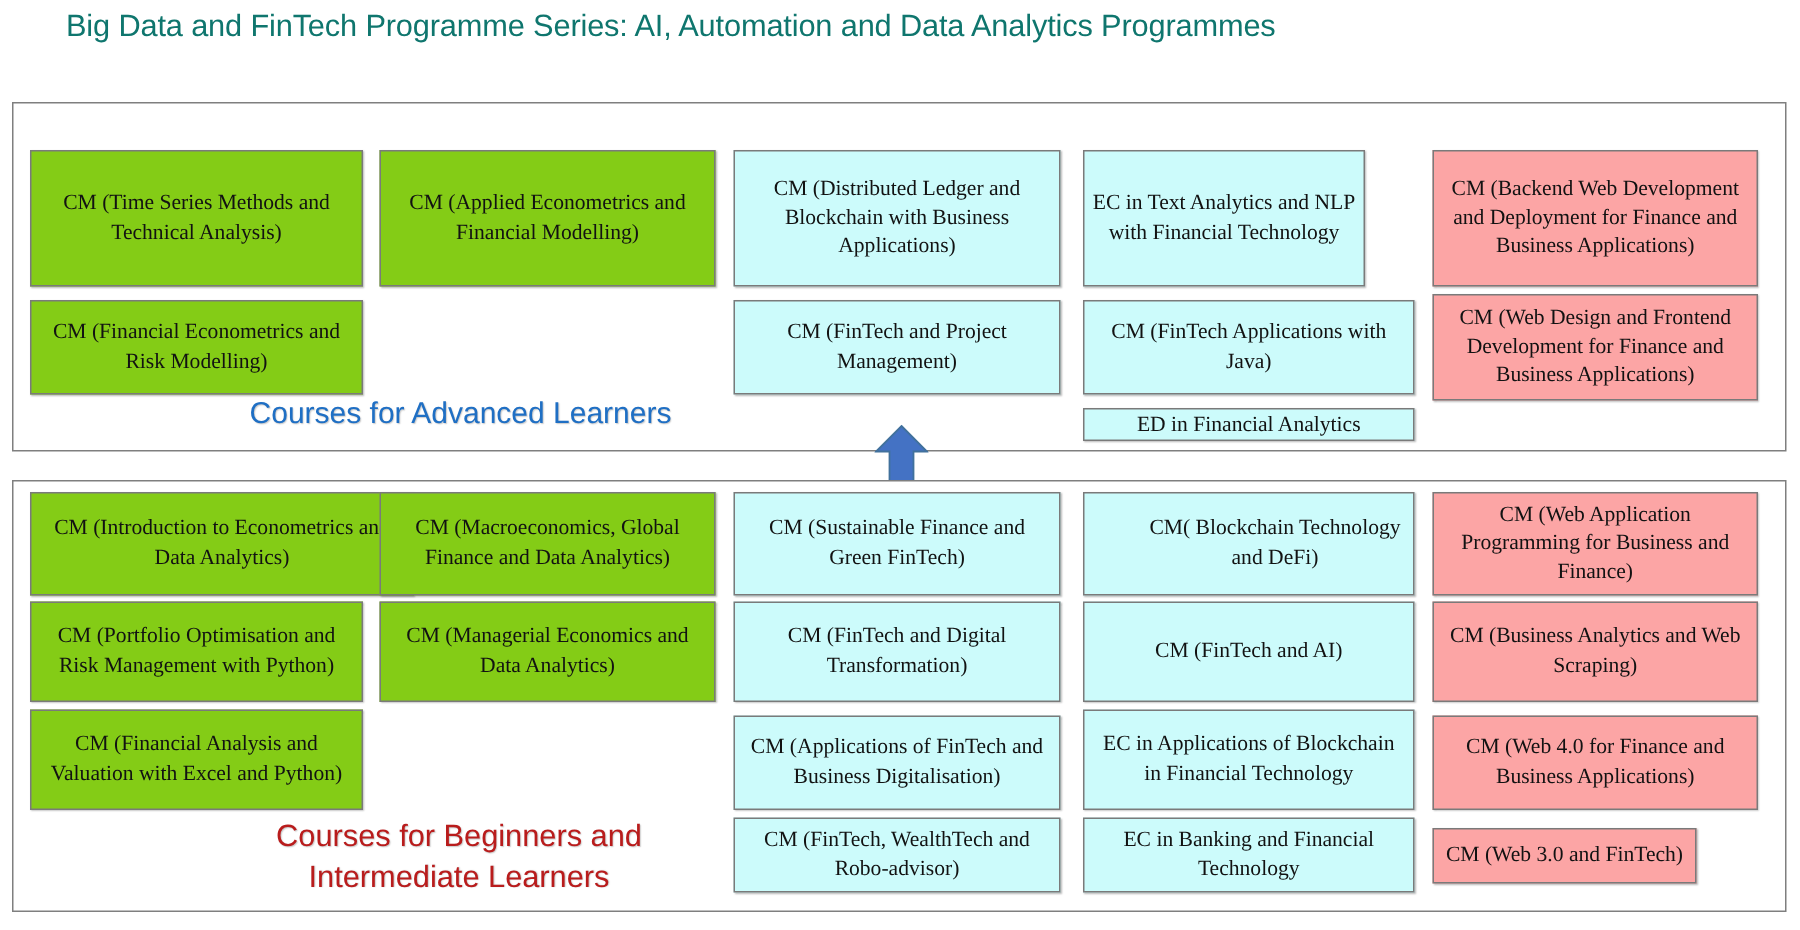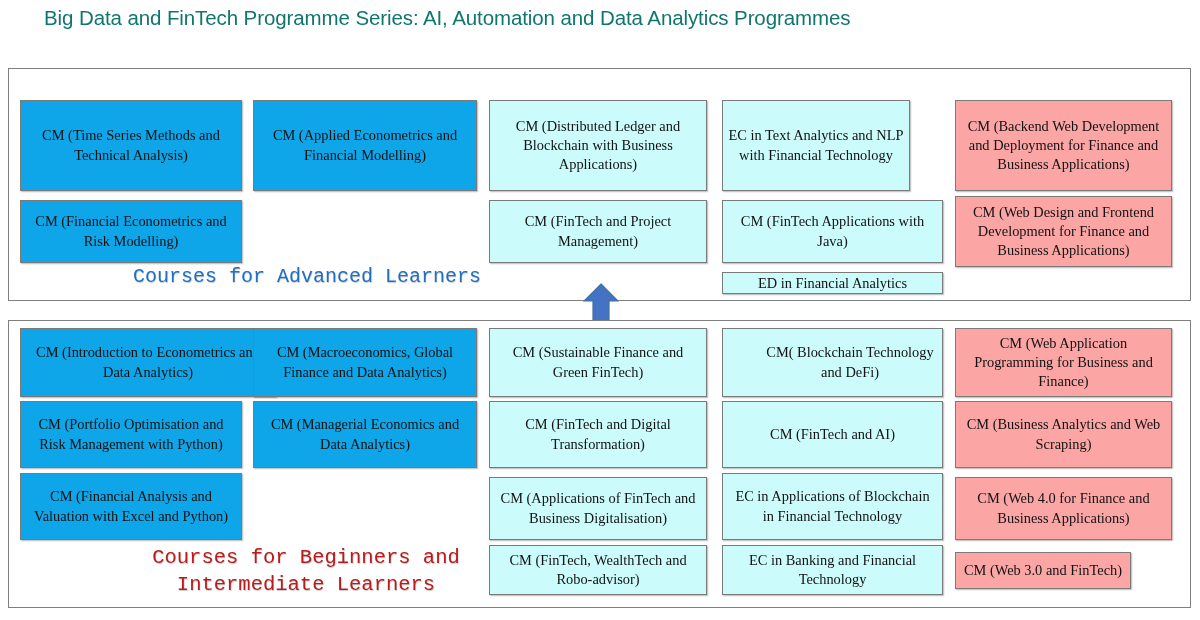--- a/index.html
+++ b/index.html
@@ -54,27 +54,27 @@
     align-items: center;
     justify-content: center;
     text-align: center;
     font-family: "Liberation Serif", serif;
     font-size: 14.4px;
     line-height: 1.32;
     color: #121212;
     padding: 2px 5px;
     box-shadow: 0.7px 0.7px 1.2px rgba(0,0,0,0.28);
   }
-  .box-green  { background: #0ea5e9; }
+  .box-green  { background: #84cc16; }
   .box-cyan   { background: #CCFBFB; }
   .box-purple { background: #fca5a5; }
 
   .section-label {
     position: absolute;
-    font-family: Liberation Mono, monospace;
+    font-family: Liberation Sans, sans-serif;
     text-align: center;
     white-space: pre-line;
     transform: translateX(-50%);
     text-shadow: 0.6px 0.6px 0.9px rgba(0,0,0,0.22);
   }
   #advanced-label {
     left: 307px;
     top: 265px;
     font-size: 20px;
     color: #1F6FC4;

